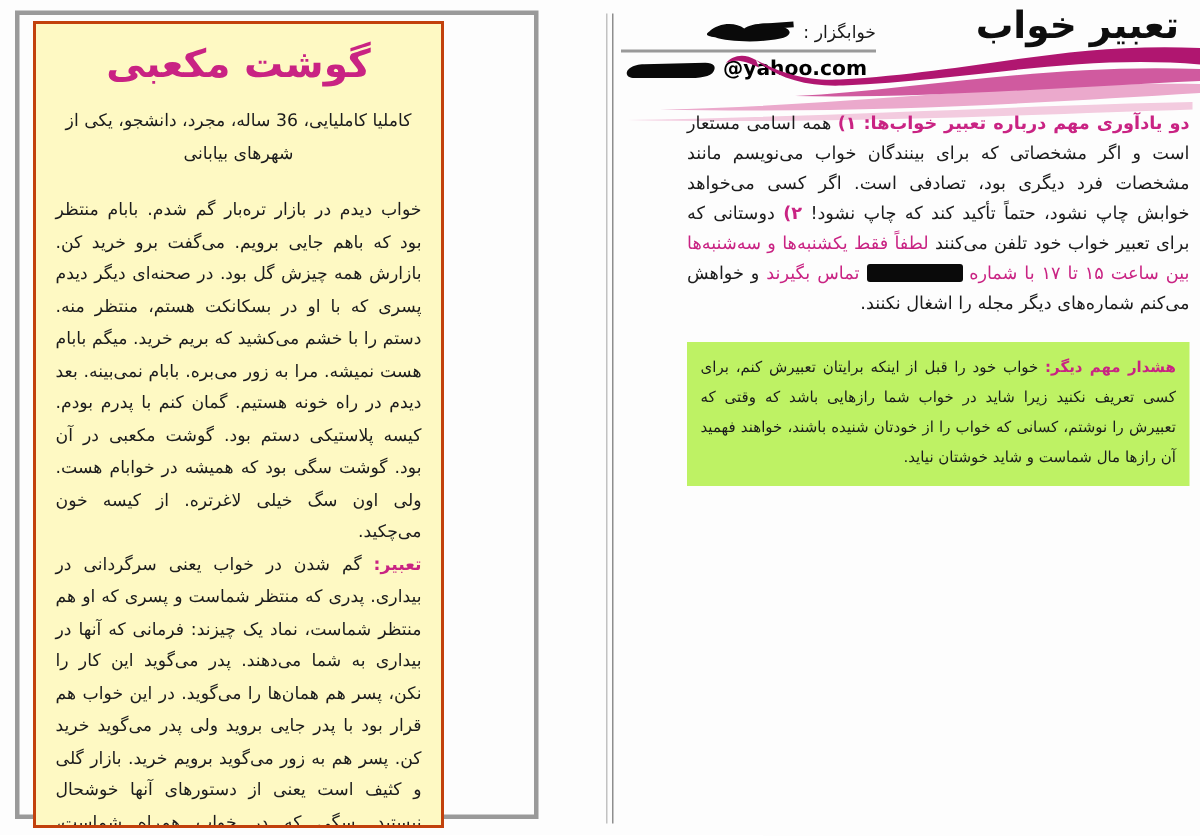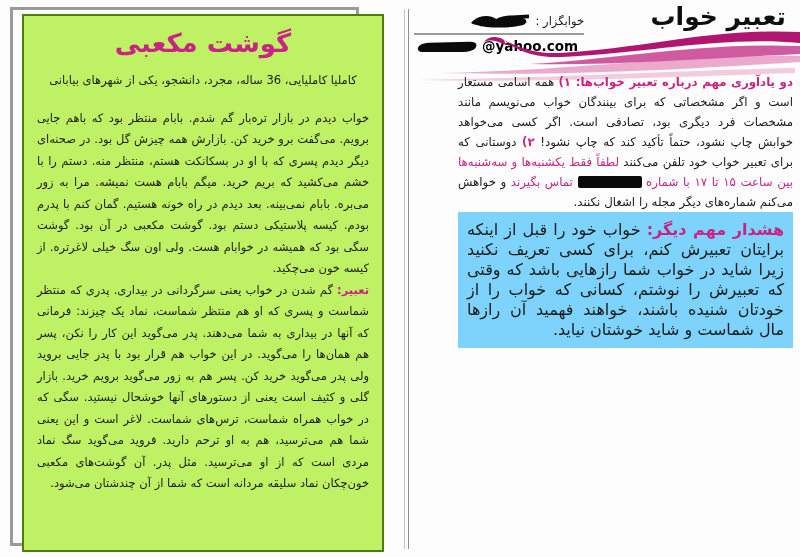--- a/index.html
+++ b/index.html
@@ -4,22 +4,22 @@
 <style>
   html,body{margin:0;padding:0;background:#ffffff;}
   .canvas{
     position:relative;width:800px;height:557px;background:#fdfdfd;overflow:hidden;
     font-family:"DejaVu Sans",sans-serif;direction:rtl;
   }
   
   .left-page{position:absolute;left:0;top:0;width:400px;height:557px;}
   .gray-frame{position:absolute;left:10px;top:7px;width:349px;height:539px;
     border:3px solid #9a9a9a;box-sizing:border-box;}
-  .pink-box{position:absolute;left:22px;top:14px;width:362px;height:538px;
-    background:#bef264;border:2px solid #4d7c0f;box-sizing:border-box;
+  .pink-box{position:absolute;left:22px;top:14px;width:274px;height:538px;
+    background:#fef9c3;border:2px solid #c2410c;box-sizing:border-box;
     padding:4px 13px 0 13px;overflow:hidden;}
   .article-title{color:#c92383;font-size:26px;font-weight:bold;text-align:center;
     margin:8px 0 12px 0;letter-spacing:0;}
   .article-body{font-size:11.5px;line-height:21.5px;color:#1c1c1c;text-align:justify;}
   .story-intro{text-align:center;margin-bottom:1px;}
   .story{margin:16px 0 0 0;text-align:justify;}
   .interp{margin:0;text-align:justify;}
   .lead-magenta{color:#c92383;font-weight:bold;}
   
   .right-page{position:absolute;left:400px;top:0;width:400px;height:557px;}
@@ -30,22 +30,22 @@
   .byline-row{display:flex;align-items:center;justify-content:flex-start;gap:5px;direction:rtl;}
   .byline-label{font-size:11.5px;color:#1a1a1a;white-space:nowrap;}
   .byline-rule{border-top:2px solid #9a9a9a;margin:3px 0 3px 0;width:170px;}
   .email-row{direction:ltr;display:flex;align-items:center;gap:1px;
     font-weight:bold;font-size:13.5px;color:#000000;}
   .swoosh{position:absolute;left:0;top:26px;width:400px;height:58px;}
   .rp-content{position:absolute;top:72px;left:10px;right:7px;padding-left:48px;}
   .notice{margin:0;font-size:11.8px;line-height:20px;color:#1b1b1b;text-align:justify;}
   .magenta{color:#c92383;}
   .bold{font-weight:bold;}
-  .warning{margin:0 0 0 0;background:#7dd3fc;padding:8px 9px;
-    font-size:16px;line-height:20px;color:#1b1b1b;text-align:justify;}
+  .warning{margin:16px 0 0 0;background:#bef264;padding:8px 9px;
+    font-size:10px;line-height:20px;color:#1b1b1b;text-align:justify;}
   .redaction-bar{display:inline-block;background:#0a0a0a;border-radius:2px;
     vertical-align:-2px;}
   .redaction-bar.phone{width:64px;height:12px;}
   .scribble-name{width:62px;height:18px;}
   .scribble-email{width:66px;height:13px;margin-right:1px;}
 </style>
 </head>
 <body>
 
 <div class="canvas">

